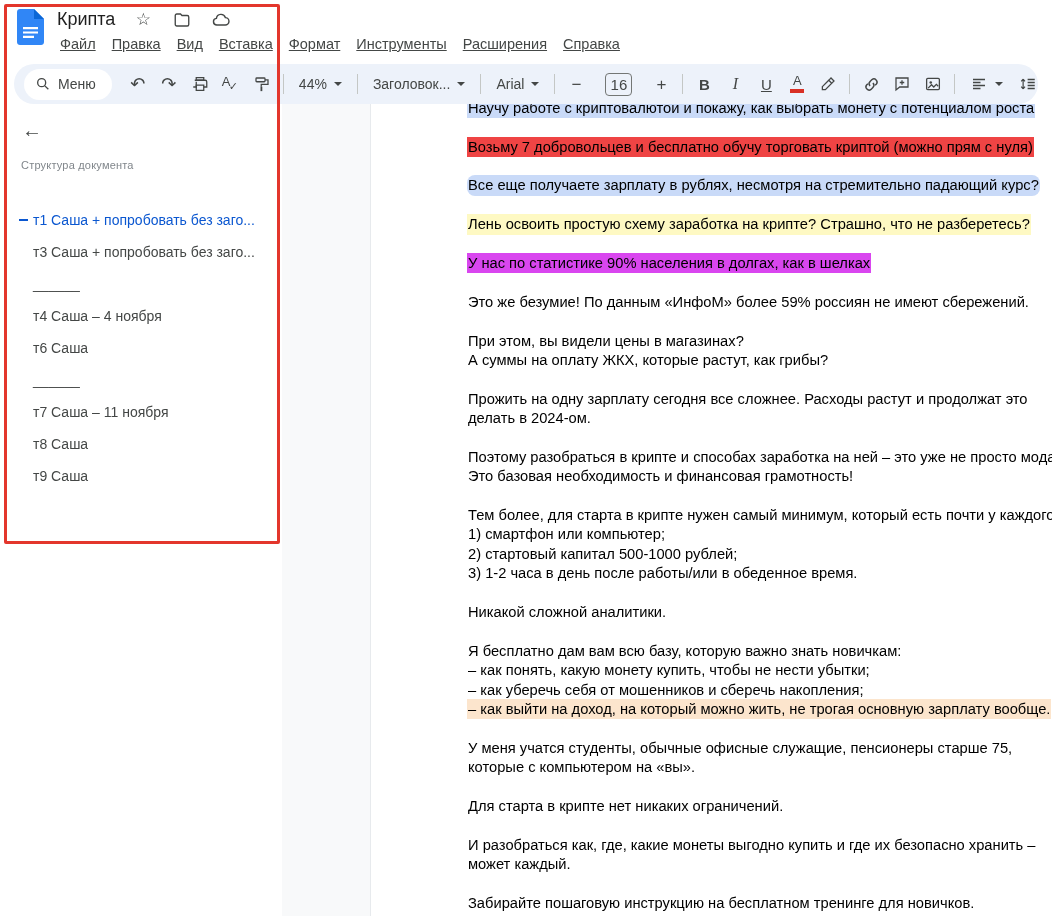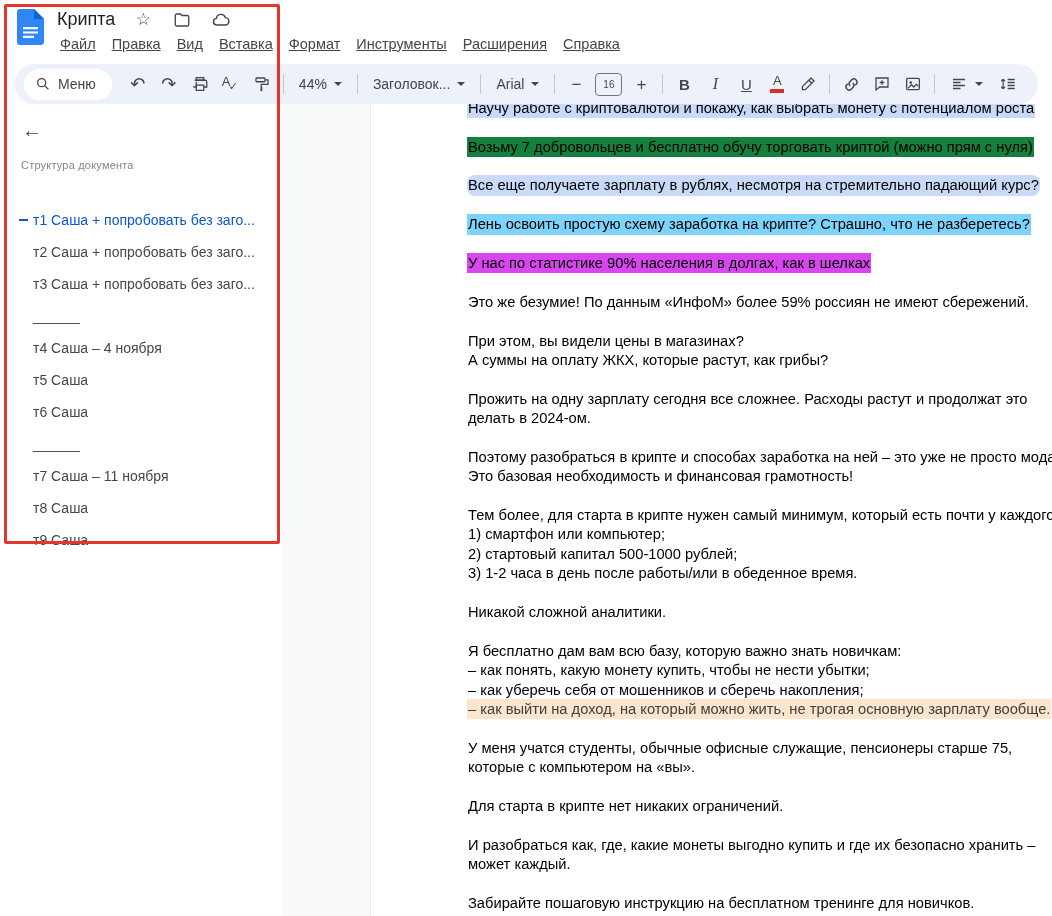--- a/index.html
+++ b/index.html
@@ -24,21 +24,21 @@
   .toolbar {
     position: absolute; top: 64px; left: 14px; right: 14px; height: 40px;
     background: #edf2fa; border-radius: 21px;
     display: flex; align-items: center; padding: 0 10px; gap: 1px;
   }
   .tbtn { min-width: 30px; height: 30px; display: flex; align-items: center; justify-content: center; border-radius: 50%; color: #444746; font-size: 17px; cursor: pointer; flex: none; }
   .menu-pill { background: #fff; border-radius: 16px; height: 31px; display: flex; align-items: center; gap: 7px; padding: 0 16px 0 11px; margin-right: 10px; font-size: 14px; color: #444746; cursor: pointer; flex: none; }
   .sep { width: 1px; height: 20px; background: #c4c7c5; margin: 0 5px; flex: none; }
   .dd { display: flex; align-items: center; gap: 7px; padding: 0 9px; height: 30px; border-radius: 4px; color: #444746; font-size: 14px; cursor: pointer; flex: none; white-space: nowrap; }
   .caret { width: 0; height: 0; border-left: 4px solid transparent; border-right: 4px solid transparent; border-top: 4.5px solid #444746; flex: none; }
-  .size-box { width: 27px; height: 23px; border: 1px solid #747775; border-radius: 4px; display: flex; align-items: center; justify-content: center; font-size: 10px; color: #444746; cursor: text; flex: none; margin: 0 3px; }
+  .size-box { width: 27px; height: 23px; border: 1px solid #747775; border-radius: 4px; display: flex; align-items: center; justify-content: center; font-size: 15px; color: #444746; cursor: text; flex: none; margin: 0 13px; }
   .glyph { line-height: 1; }
   .bold-g { font-weight: bold; font-size: 15px; }
   .italic-g { font-style: italic; font-family: "Liberation Serif", serif; font-size: 16px; }
   .under-g { text-decoration: underline; font-size: 15px; }
   .tcolor { display: flex; flex-direction: column; align-items: center; gap: 2px; }
   .tcolor .a { font-size: 13px; line-height: 12px; }
   .tcolor .bar { width: 14px; height: 3.5px; background: #d93025; }
   .spell { position: relative; width: 20px; height: 20px; }
   .spell .a { position: absolute; left: 1px; top: 0; font-size: 13px; }
   .spell .chk { position: absolute; left: 8px; top: 6px; font-size: 11px; }
@@ -250,47 +250,45 @@
   </div>
 </div>
 
 <div class="sidebar">
   <div class="back-btn">
     <span>←</span>
   </div>
   <div class="outline-title">Структура документа</div>
   <div class="outline-list">
       <div class="outline-item active">т1 Саша + попробовать без заго...</div>
-      <div class="outline-item">т2 Саша + попробовать без заго...</div>
       <div class="outline-item">т3 Саша + попробовать без заго...</div>
       <div class="outline-item">______</div>
       <div class="outline-item">т4 Саша – 4 ноября</div>
-      <div class="outline-item">т5 Саша</div>
       <div class="outline-item">т6 Саша</div>
       <div class="outline-item">______</div>
       <div class="outline-item">т7 Саша – 11 ноября</div>
       <div class="outline-item">т8 Саша</div>
       <div class="outline-item">т9 Саша</div>
     </div>
 </div>
 
 <div class="main">
   <div class="page">
     <div class="page-inner">
         <div class="para">
           <div class="line"><span style="background-color: rgb(201, 218, 248);">Научу работе с криптовалютой и покажу, как выбрать монету с потенциалом роста</span></div>
         </div>
         <div class="para">
-          <div class="line"><span style="background-color: #15803d;">Возьму 7 добровольцев и бесплатно обучу торговать криптой (можно прям с нуля)</span></div>
+          <div class="line"><span style="background-color: #ef4444;">Возьму 7 добровольцев и бесплатно обучу торговать криптой (можно прям с нуля)</span></div>
         </div>
         <div class="para">
           <div class="line"><span style="background-color: rgb(201, 218, 248); border-radius: 8px;">Все еще получаете зарплату в рублях, несмотря на стремительно падающий курс?</span></div>
         </div>
         <div class="para">
-          <div class="line"><span style="background-color: #7dd3fc;">Лень освоить простую схему заработка на крипте? Страшно, что не разберетесь?</span></div>
+          <div class="line"><span style="background-color: #fef9c3;">Лень освоить простую схему заработка на крипте? Страшно, что не разберетесь?</span></div>
         </div>
         <div class="para">
           <div class="line"><span style="background-color: #d946ef;">У нас по статистике 90% населения в долгах, как в шелках</span></div>
         </div>
         <div class="para">
           <div class="line"><span>Это же безумие! По данным «ИнфоМ» более 59% россиян не имеют сбережений.</span></div>
         </div>
         <div class="para">
           <div class="line"><span>При этом, вы видели цены в магазинах?</span></div>
           <div class="line"><span>А суммы на оплату ЖКХ, которые растут, как грибы?</span></div>
@@ -309,21 +307,21 @@
           <div class="line"><span>2) стартовый капитал 500-1000 рублей;</span></div>
           <div class="line"><span>3) 1-2 часа в день после работы/или в обеденное время.</span></div>
         </div>
         <div class="para">
           <div class="line"><span>Никакой сложной аналитики.</span></div>
         </div>
         <div class="para">
           <div class="line"><span>Я бесплатно дам вам всю базу, которую важно знать новичкам:</span></div>
           <div class="line"><span>– как понять, какую монету купить, чтобы не нести убытки;</span></div>
           <div class="line"><span>– как уберечь себя от мошенников и сберечь накопления;</span></div>
-          <div class="line"><span style="background-color: rgb(252, 229, 205); color: #404040;">– как выйти на доход, на который можно жить, не трогая основную зарплату вообще.</span></div>
+          <div class="line"><span style="background-color: rgb(252, 229, 205); color: #000000;">– как выйти на доход, на который можно жить, не трогая основную зарплату вообще.</span></div>
         </div>
         <div class="para">
           <div class="line"><span>У меня учатся студенты, обычные офисные служащие, пенсионеры старше 75,</span></div>
           <div class="line"><span>которые с компьютером на «вы».</span></div>
         </div>
         <div class="para">
           <div class="line"><span>Для старта в крипте нет никаких ограничений.</span></div>
         </div>
         <div class="para">
           <div class="line"><span>И разобраться как, где, какие монеты выгодно купить и где их безопасно хранить –</span></div>

